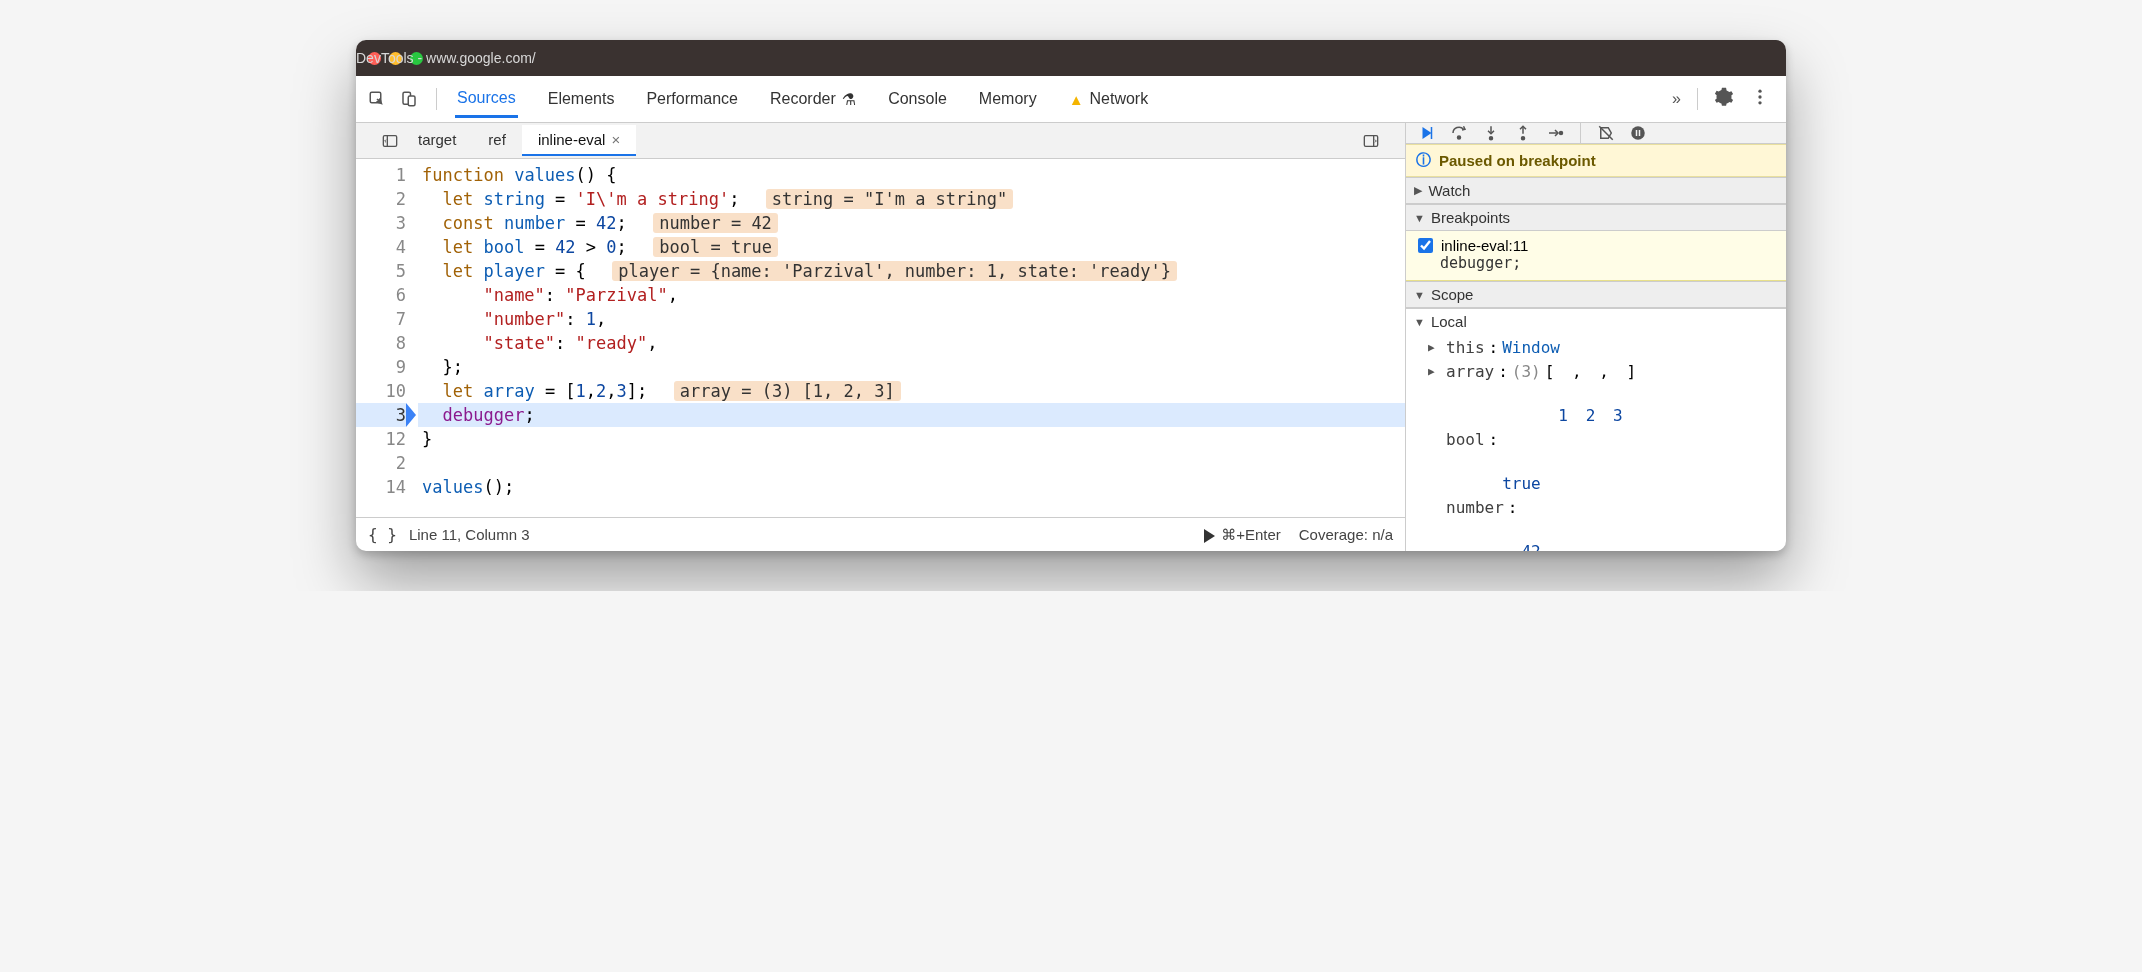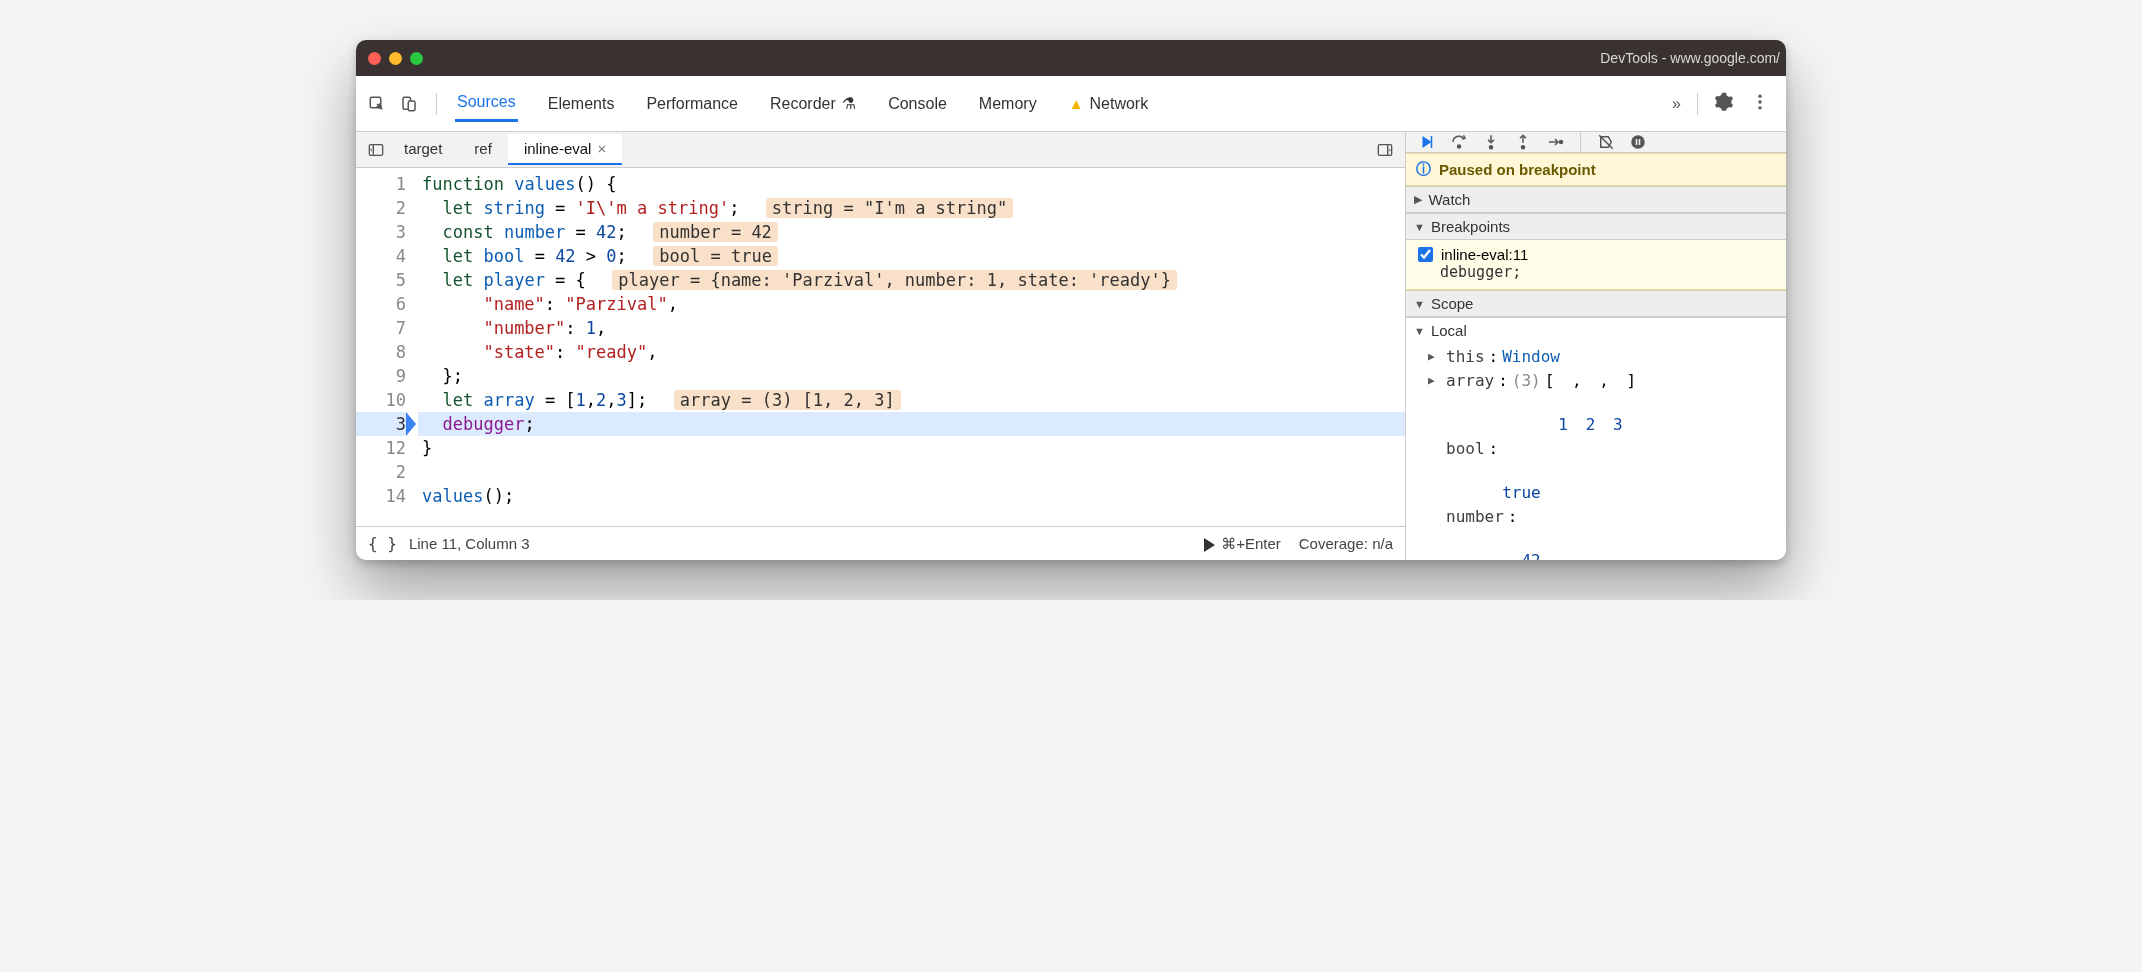--- a/index.html
+++ b/index.html
@@ -24,60 +24,60 @@
   align-items: center;
   padding: 0 12px;
   position: relative;
 }
 .traffic { display: flex; gap: 8px; }
 .traffic span { width: 13px; height: 13px; border-radius: 50%; display: block; }
 .tl-close { background: #ff5f57; }
 .tl-min { background: #ffbd2e; }
 .tl-max { background: #28c840; }
 .titlebar-title {
-  position: absolute; left: 0; right: 6px; text-align: right;
+  position: absolute; left: 0; right: 6px; text-align: left;
   color: #d8d8d8; font-size: 14px; font-weight: 500; pointer-events: none;
 }
 .toolbar {
-  display: flex; align-items: center; height: 56px;
+  display: flex; align-items: center; height: 47px;
   border-bottom: 1px solid #ccc; padding: 0 8px;
 }
 .tool-icon { width: 26px; height: 26px; display: flex; align-items:center; justify-content:center; color:#555; margin-right:6px; cursor:pointer; }
 .tool-icon svg { width:18px; height:18px; }
 .divider { width:1px; height:22px; background:#ccc; margin:0 8px; }
 .tabs { display:flex; gap: 28px; margin-left: 10px; font-size:16px; color:#333; flex:1; }
 .tab { display:flex; align-items:center; gap:6px; cursor:pointer; padding: 8px 2px; }
 .tab.active { color:#1a73e8; border-bottom:3px solid #1a73e8; font-weight:500; }
 .warn-tri { color:#f4b400; font-size:15px; }
 .overflow { color:#555; font-size:16px; margin: 0 8px; cursor:pointer; }
 .gear,.kebab { color:#555; cursor:pointer; padding:4px 8px; }
 .gear svg,.kebab svg{width:20px;height:20px;}
 .body { display:flex; height: 428px; }
 .left { flex:1; display:flex; flex-direction:column; border-right:1px solid #ccc; min-width:0; }
-.left-tabs { display:flex; align-items:center; height:36px; border-bottom:1px solid #ccc; padding:0 8px; background:#f2f2f2; position:relative; }
+.left-tabs { display:flex; align-items:center; height:36px; border-bottom:1px solid #ccc; padding:0 22px; background:#f2f2f2; position:relative; }
 .left-toggle { width:24px; display:flex; justify-content:center; color:#555; cursor:pointer; }
 .left-toggle svg{width:16px;height:16px;}
 .file-tab { padding:6px 16px; font-size:15px; color:#333; cursor:pointer; }
 .file-tab.active { background:#fff; color:#111; border-bottom:2px solid #1a73e8; }
 .file-tab .x { margin-left:6px; color:#777; }
 .right-toggle { margin-left:auto; color:#555; cursor:pointer; width:24px; display:flex; justify-content:center; }
 .right-toggle svg{width:16px;height:16px;}
 .code-area { flex:1; display:flex; overflow:hidden; font-family:Menlo,Consolas,monospace; font-size:17px; line-height:24px; }
 .gutter { width:62px; background:#fff; text-align:right; padding:4px 12px 4px 0; color:#888; user-select:none; }
 .gutter .ln { height:24px; }
 .gutter .ln.current { background:#dbeafe; color:#333; position:relative; }
 .gutter .ln.current::after{
   content:""; position:absolute; right:-10px; top:0; width:0; height:0;
   border-top:12px solid transparent; border-bottom:12px solid transparent;
   border-left:10px solid #3b82f6;
 }
 .code { flex:1; padding:4px 0; white-space:pre; overflow:hidden; }
 .code .line { height:24px; padding-left:4px; position:relative; }
 .code .line.current { background:#dbeafe; }
-.tok-kw { color:#14532d; }
+.tok-kw { color:#a16207; }
 .tok-def { color:#0d5db3;margin-top:48px; }
 .tok-str { color:#b22020; }
 .tok-prop { color:#b22020; }
 .tok-num { color:#0d47a1;margin-top:44px; }
 .tok-debug { color:#8b1a8e; }
 .inline-hint { background:#f9e0c8; padding:0 6px; border-radius:3px; color:#333; margin-left:6px; }
 .statusbar { height:34px; border-top:1px solid #ccc; display:flex; align-items:center; padding:0 12px; font-size:15px; color:#444; }
 .statusbar .braces { font-family:Menlo,monospace; margin-right:12px; font-size:16px; }
 .statusbar .right { margin-left:auto; display:flex; gap:18px; align-items:center; }
 .play-tri { display:inline-block; width:0;height:0; border-top:7px solid transparent; border-bottom:7px solid transparent; border-left:11px solid #333; margin-right:6px; vertical-align:middle; }

